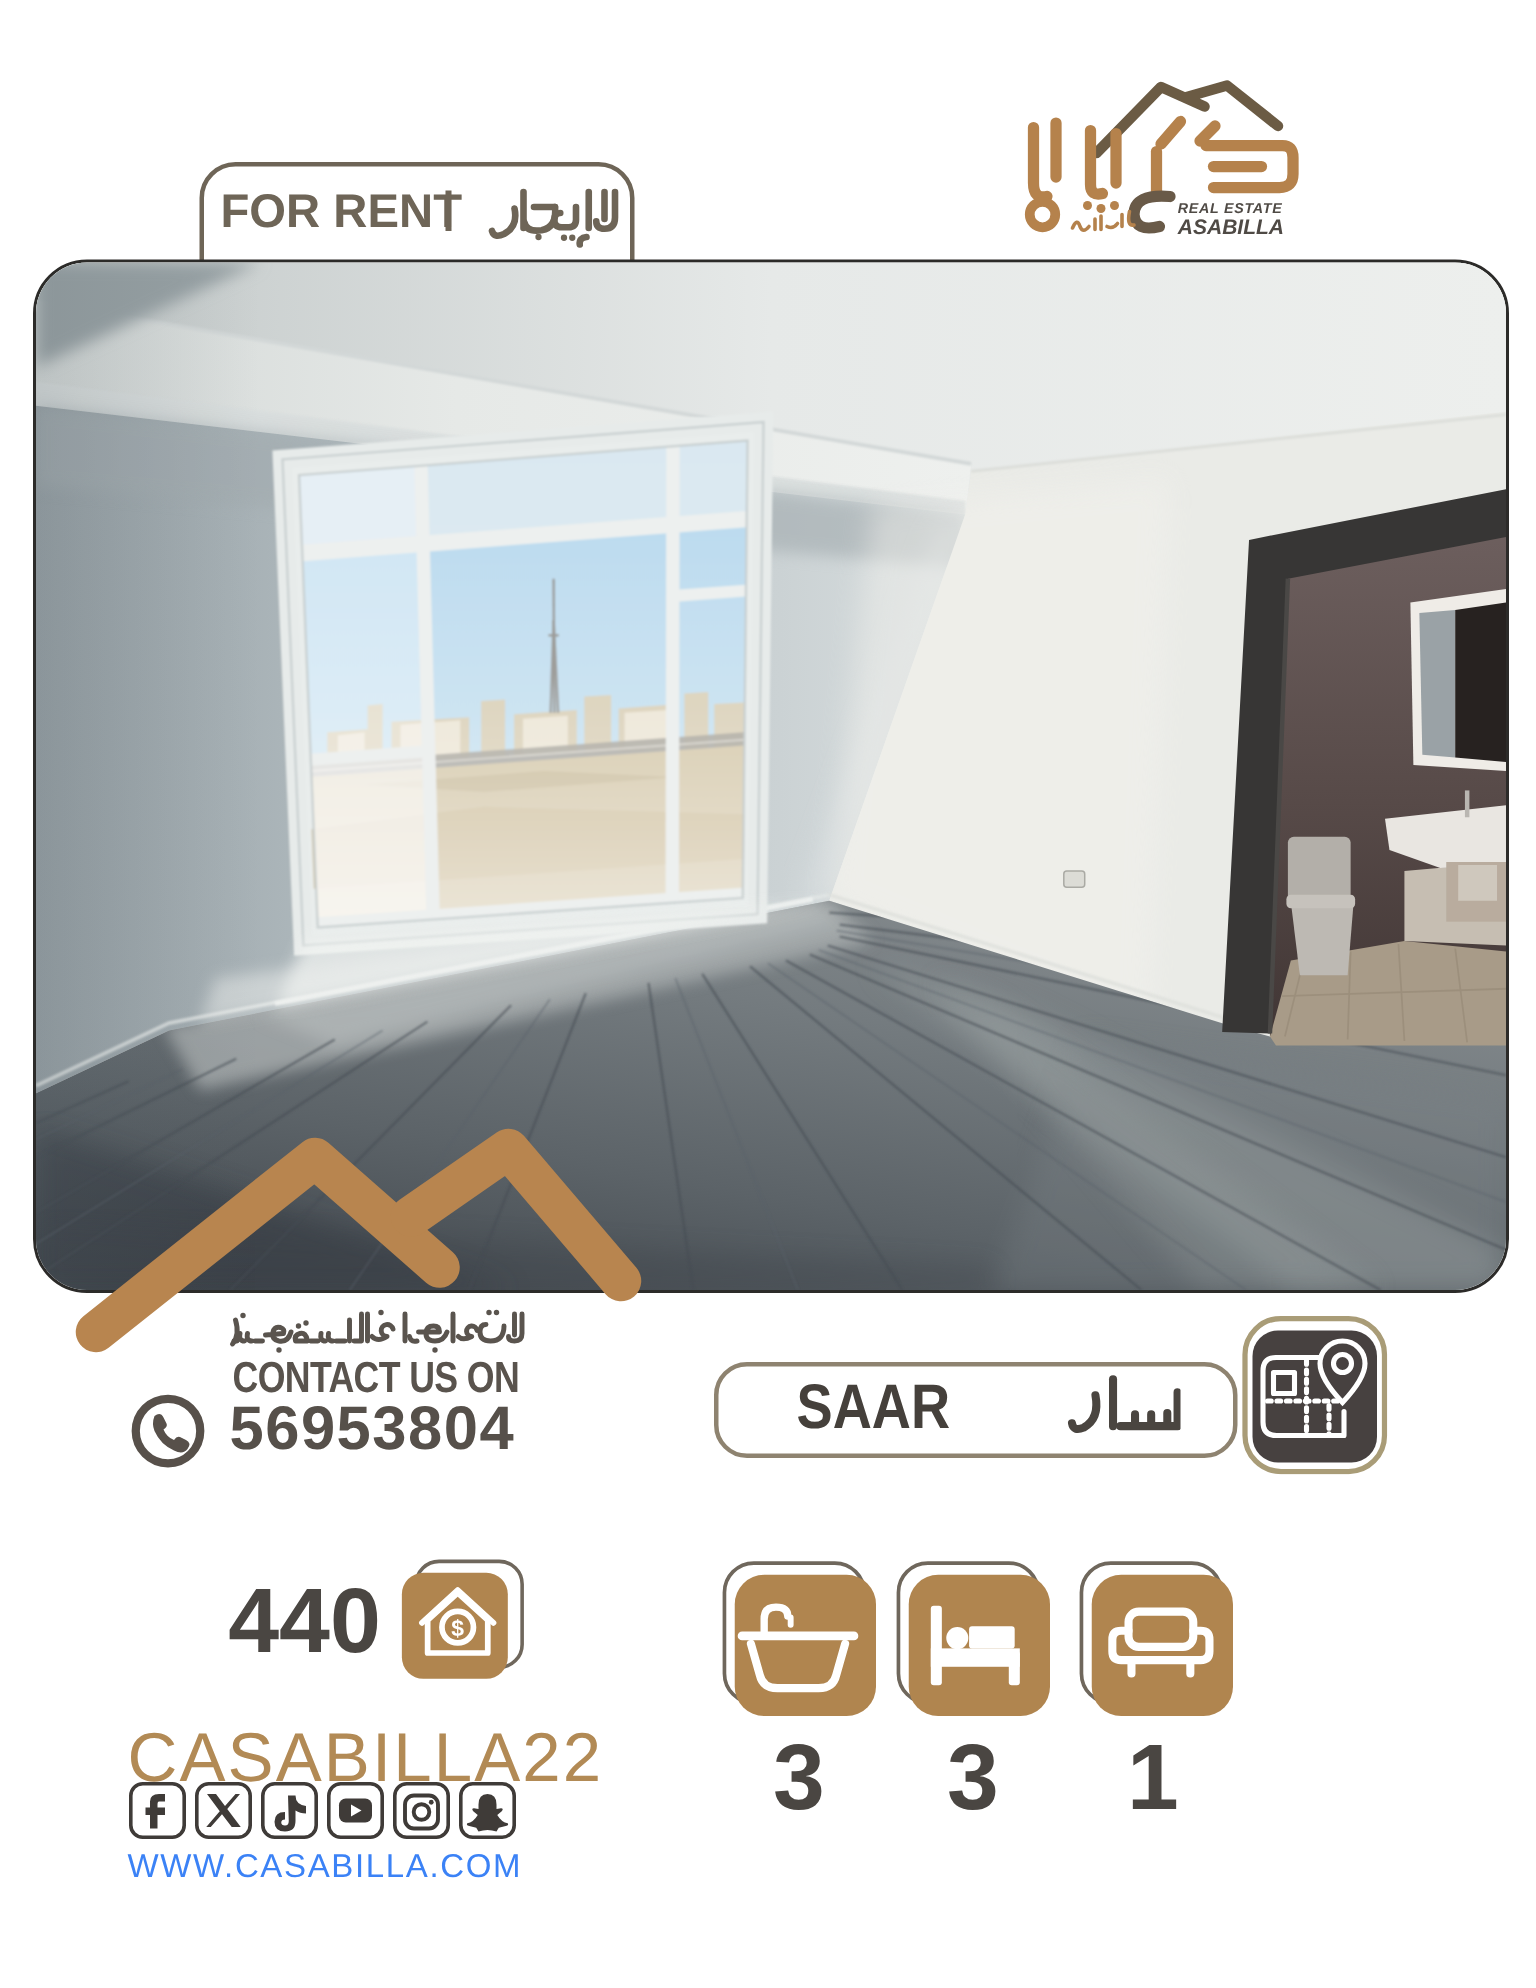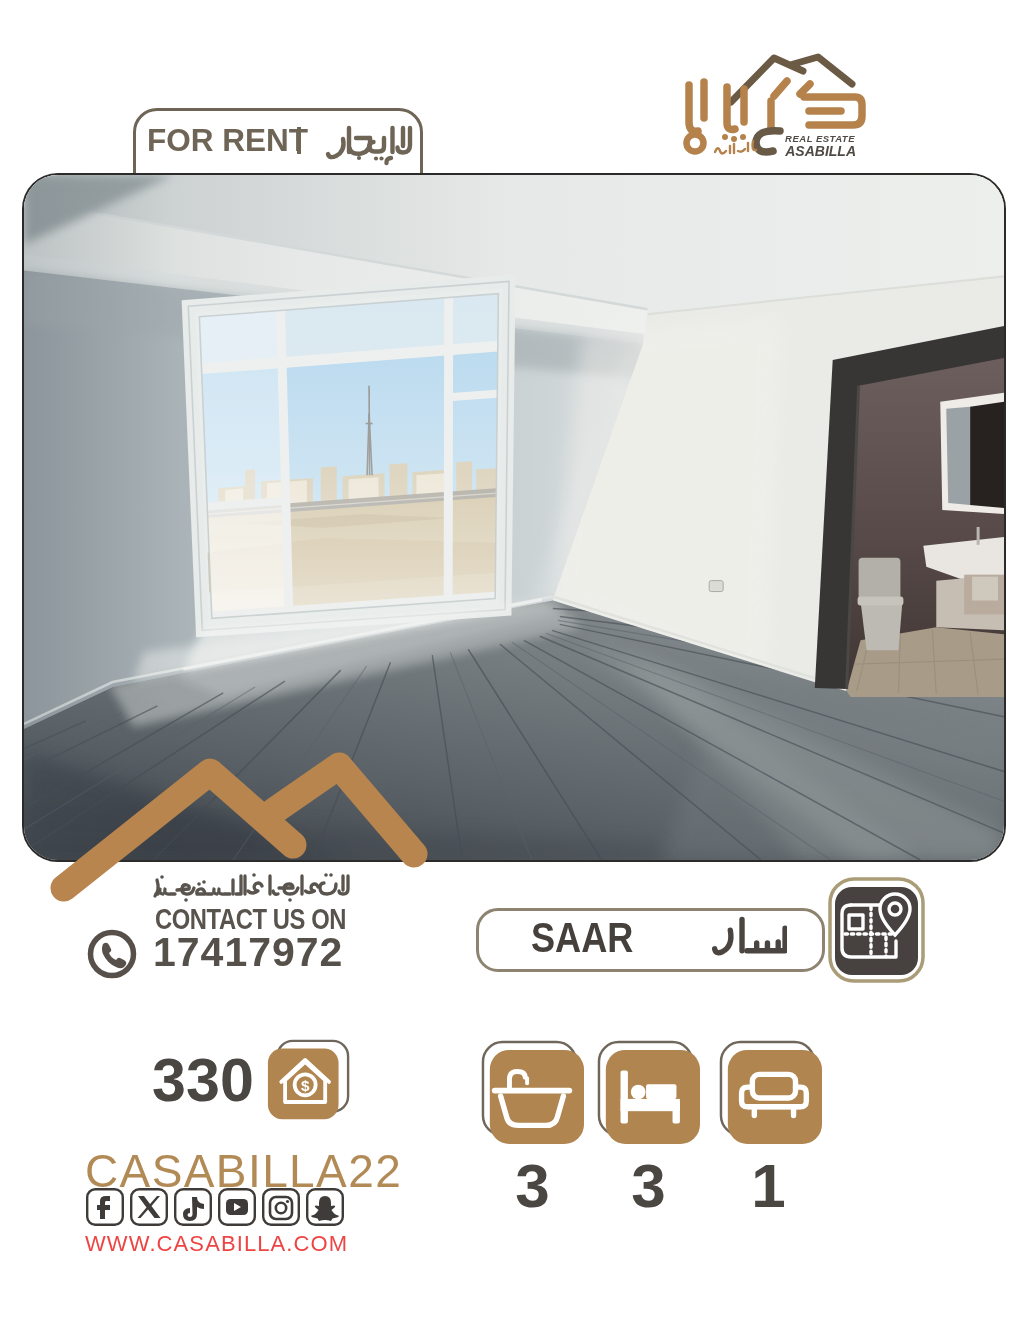--- a/index.html
+++ b/index.html
@@ -333,21 +333,21 @@
  </g>
 </svg>
 
 <div class="abs" style="left:155px;top:903px;font-size:29px;color:#59534d;letter-spacing:-0.5px;font-weight:bold;white-space:nowrap;transform:scaleX(0.82);transform-origin:0 0;">CONTACT US ON</div>
 
 <svg class="abs" style="left:86px;top:928px;" width="52" height="52" viewBox="0 0 52 52">
  <circle cx="26" cy="26" r="21.5" fill="none" stroke="#57504a" stroke-width="5.5"></circle>
  <path d="M17 16 q4 -3 6 1 l2 4 q1 2 -2 4 q2 5 7 7 q2 -3 4 -2 l4 2 q4 2 1 6 q-3 4 -9 1 q-9 -4 -13 -13 q-2 -5 0 -10z" fill="#57504a"></path>
 </svg>
 
-<div class="abs" style="left:153px;top:929px;font-size:41px;color:#56504a;font-weight:bold;letter-spacing:1px;white-space:nowrap;">17417972</div>
+<div class="abs" style="left:153px;top:929px;font-size:41px;color:#56504a;font-weight:bold;letter-spacing:1px;white-space:nowrap;">56953804</div>
 
 <div class="abs" style="left:476px;top:908px;width:343px;height:58px;background:#fff;border:3px solid #8e8370;border-radius:22px;"></div>
 
 <div class="abs" style="left:531px;top:914px;font-size:42px;font-weight:bold;color:#45403b;letter-spacing:0px;transform:scaleX(0.86);transform-origin:0 0;">SAAR</div>
 
 <svg class="abs" style="left:699px;top:914px;" width="88" height="52" viewBox="0 0 90 52">
  <g stroke="#4a4540" stroke-width="5.5" fill="none" stroke-linecap="round" stroke-linejoin="round">
   <path d="M88 14 V37 M88 37 H49 M81 37 v-9 M70 37 v-8 M59 37 v-8"></path>
   <path d="M44 5 V37"></path>
   <path d="M32 16 q3 16 -8 22 q-7 3 -8 -3"></path>
@@ -364,21 +364,21 @@
   <path d="M43 30 V78" stroke-dasharray="2.5 3.8"></path>
   <path d="M17 57 H67" stroke-dasharray="2.5 3.8"></path>
   <path d="M58 60 V79" stroke-dasharray="2.5 3.8"></path>
  </g>
  <g>
   <path d="M67 17 a15 15 0 0 1 15 15 q0 10 -15 26 q-15 -16 -15 -26 a15 15 0 0 1 15 -15z" fill="#474140" stroke="#fff" stroke-width="3.4"></path>
   <circle cx="67" cy="32" r="6" fill="none" stroke="#fff" stroke-width="3.4"></circle>
  </g>
 </svg>
 
-<div class="abs" style="left:143px;top:1045px;width:120px;text-align:center;font-size:61px;font-weight:bold;color:#4a4642;">330</div>
+<div class="abs" style="left:143px;top:1045px;width:120px;text-align:center;font-size:61px;font-weight:bold;color:#4a4642;">440</div>
 
 <svg class="abs" style="left:266px;top:1039px;" width="84" height="84" viewBox="0 0 88 88">
  <rect x="12" y="2" width="74" height="74" rx="16" fill="#fff" stroke="#6f675c" stroke-width="2.5"></rect>
  <rect x="2" y="10" width="74" height="74" rx="15" fill="#b0854f"></rect>
  <g stroke="#ffffff" stroke-width="4" fill="none" stroke-linejoin="round">
   <path d="M20 43 L41 24 L62 43 V66 H20 z"></path>
   <path d="M16 45 L41 22 L66 45" stroke-linecap="round"></path>
   <circle cx="41" cy="48" r="11"></circle>
  </g>
  <text x="41" y="54" font-size="16" font-weight="bold" fill="#fff" text-anchor="middle" font-family="Liberation Sans, sans-serif">$</text>
@@ -405,21 +405,21 @@
  <rect x="140" y="11" width="22" height="16" rx="4.5" fill="#3f3b38"></rect>
  <path d="M148 15 l7 4 -7 4z" fill="#fff"></path>
 
  <rect x="184" y="9" width="22" height="22" rx="6" fill="none" stroke="#3f3b38" stroke-width="2.6"></rect>
  <circle cx="195" cy="20" r="5.2" fill="none" stroke="#3f3b38" stroke-width="2.6"></circle>
  <circle cx="201.5" cy="13.5" r="1.6" fill="#3f3b38"></circle>
 
  <path d="M239 8 q6 0 6 7 v3 l3 -0.5 q2 0 0.5 2 l-3 2.5 q3 5 7 5.5 q1 1.5 -2 2 l-4 1 -1.5 2.5 q-3 -1 -6 -1 t-6 1 l-1.5 -2.5 -4 -1 q-3 -0.5 -2 -2 q4 -0.5 7 -5.5 l-3 -2.5 q-1.5 -2 0.5 -2 l3 0.5 v-3 q0 -7 6 -7z" fill="#3f3b38"></path>
 </svg>
 
-<div class="abs" style="left:85px;top:1231px;font-size:22px;color:#ef4444;letter-spacing:1.1px;">WWW.CASABILLA.COM</div>
+<div class="abs" style="left:85px;top:1231px;font-size:22px;color:#3b82f6;letter-spacing:1.1px;">WWW.CASABILLA.COM</div>
 
 <svg class="abs" style="left:481px;top:1039px;" width="103" height="112" viewBox="0 0 105 112">
  <rect x="2" y="2" width="95" height="95" rx="20" fill="#fff" stroke="#6f675c" stroke-width="2.5"></rect>
  <rect x="9" y="10" width="96" height="96" rx="20" fill="#b0854f"></rect>
  <g stroke="#fff" fill="none" stroke-width="5.5" stroke-linecap="round" stroke-linejoin="round">
   <path d="M20 57 l6 21 q2 9 12 9 h28 q10 0 12 -9 l6 -21"></path>
   <path d="M14 51.5 H90" stroke-width="6"></path>
   <path d="M29 51 v-11 q0 -8 8 -8 q8 0 8 6" stroke-width="5"></path>
   <path d="M47 39 v5" stroke-width="4"></path>
  </g>

